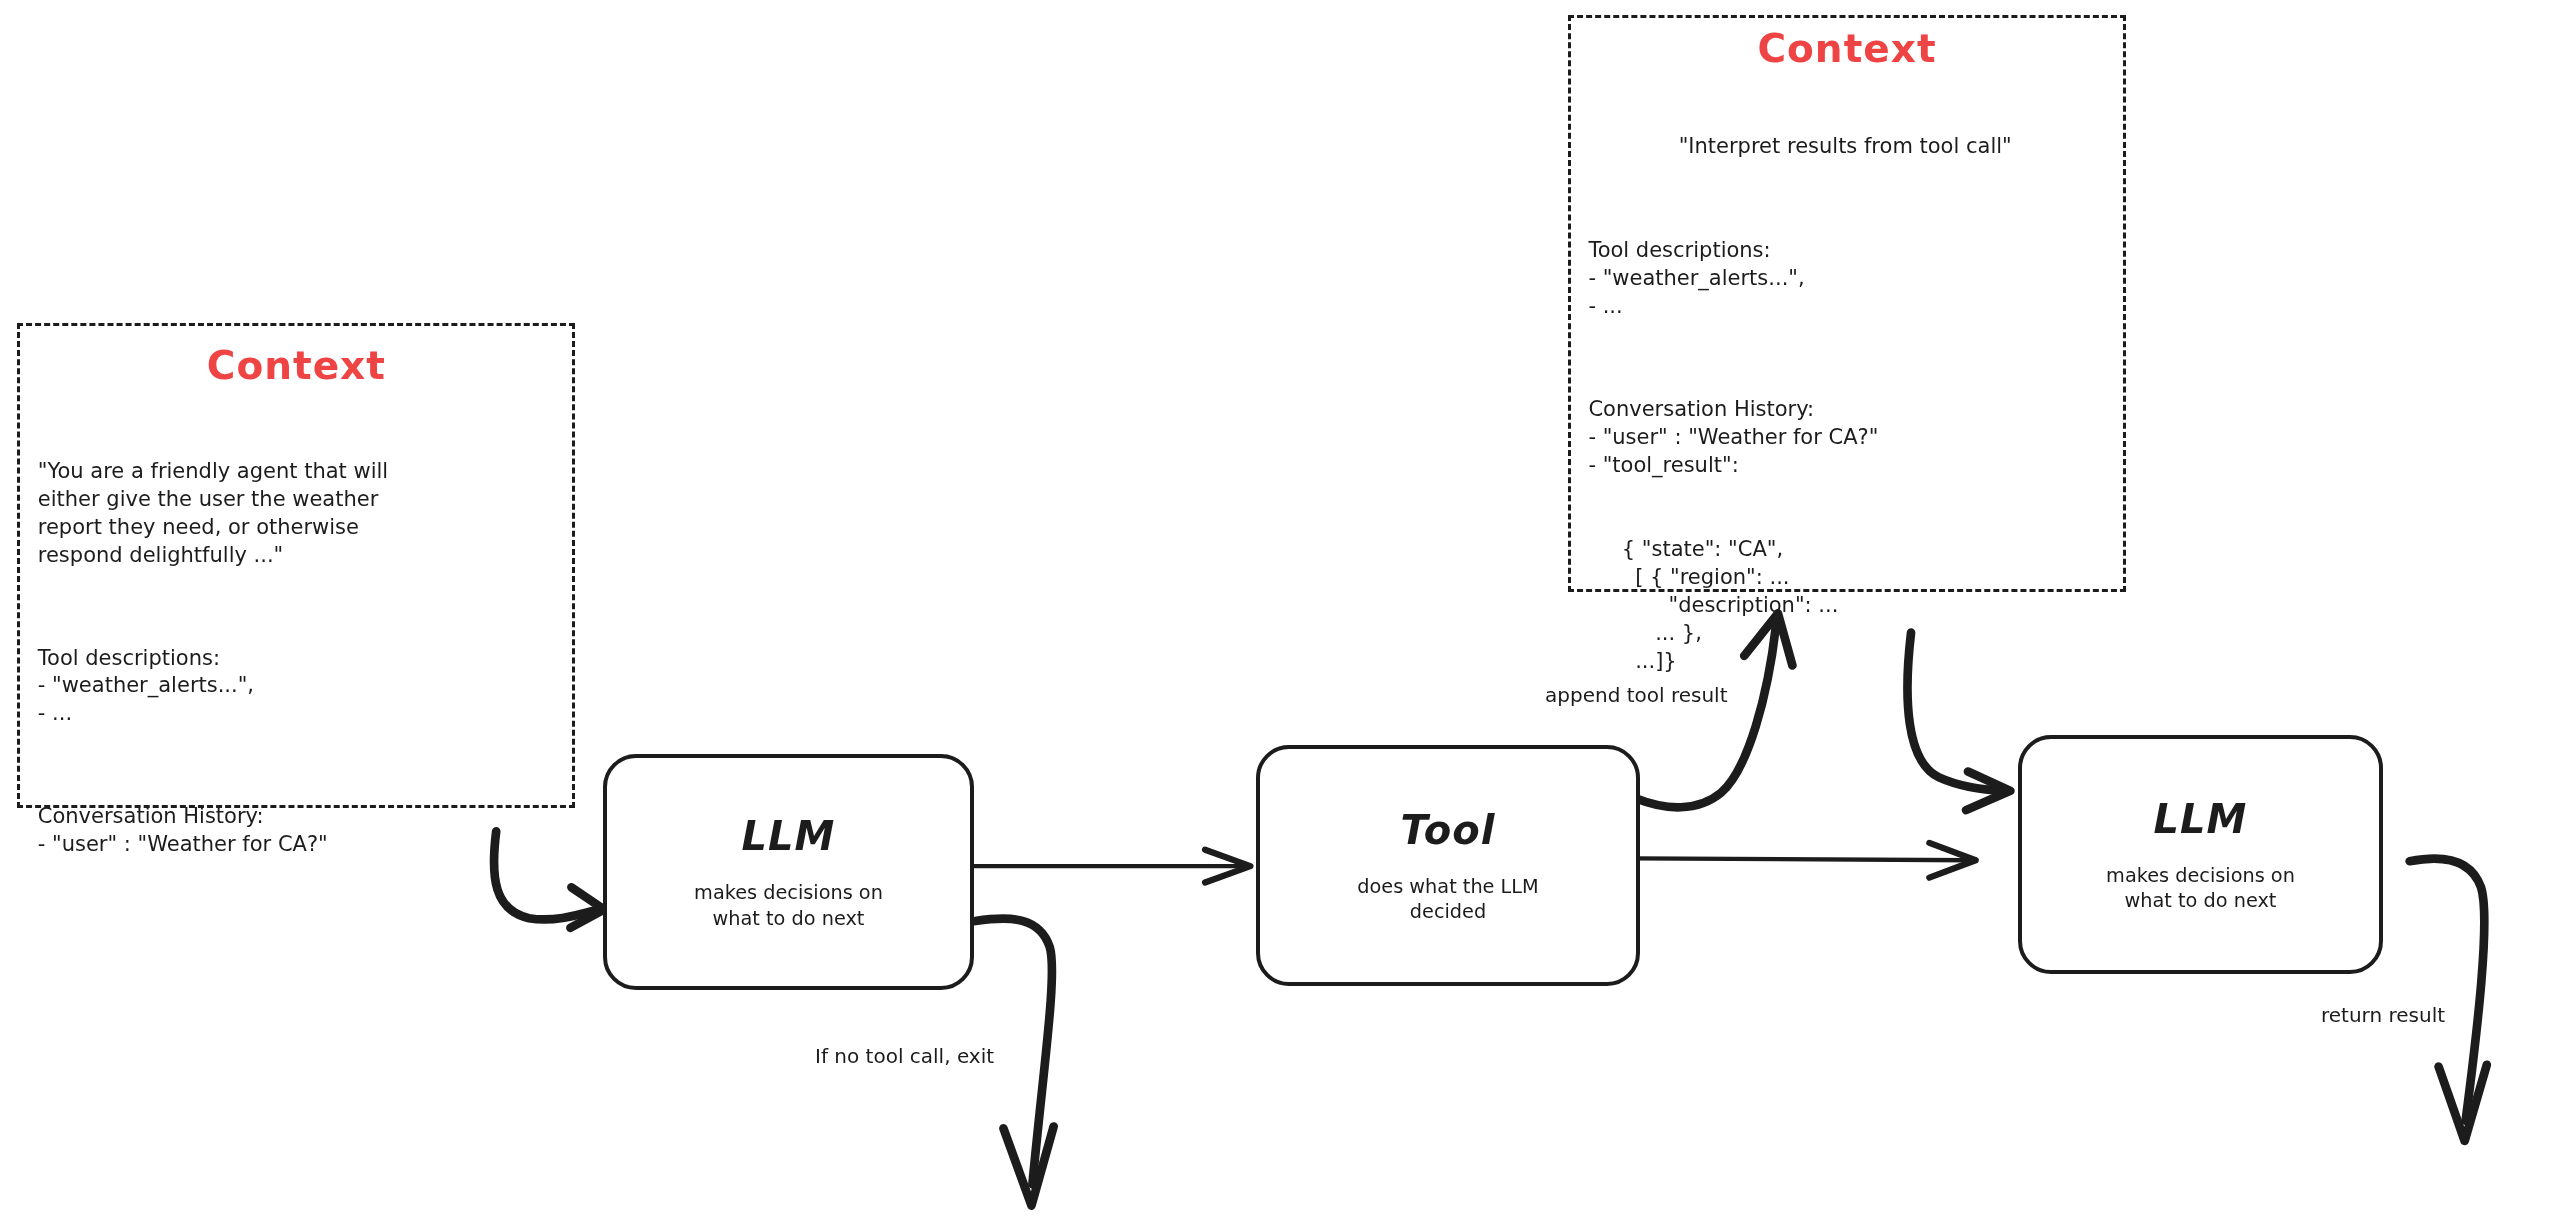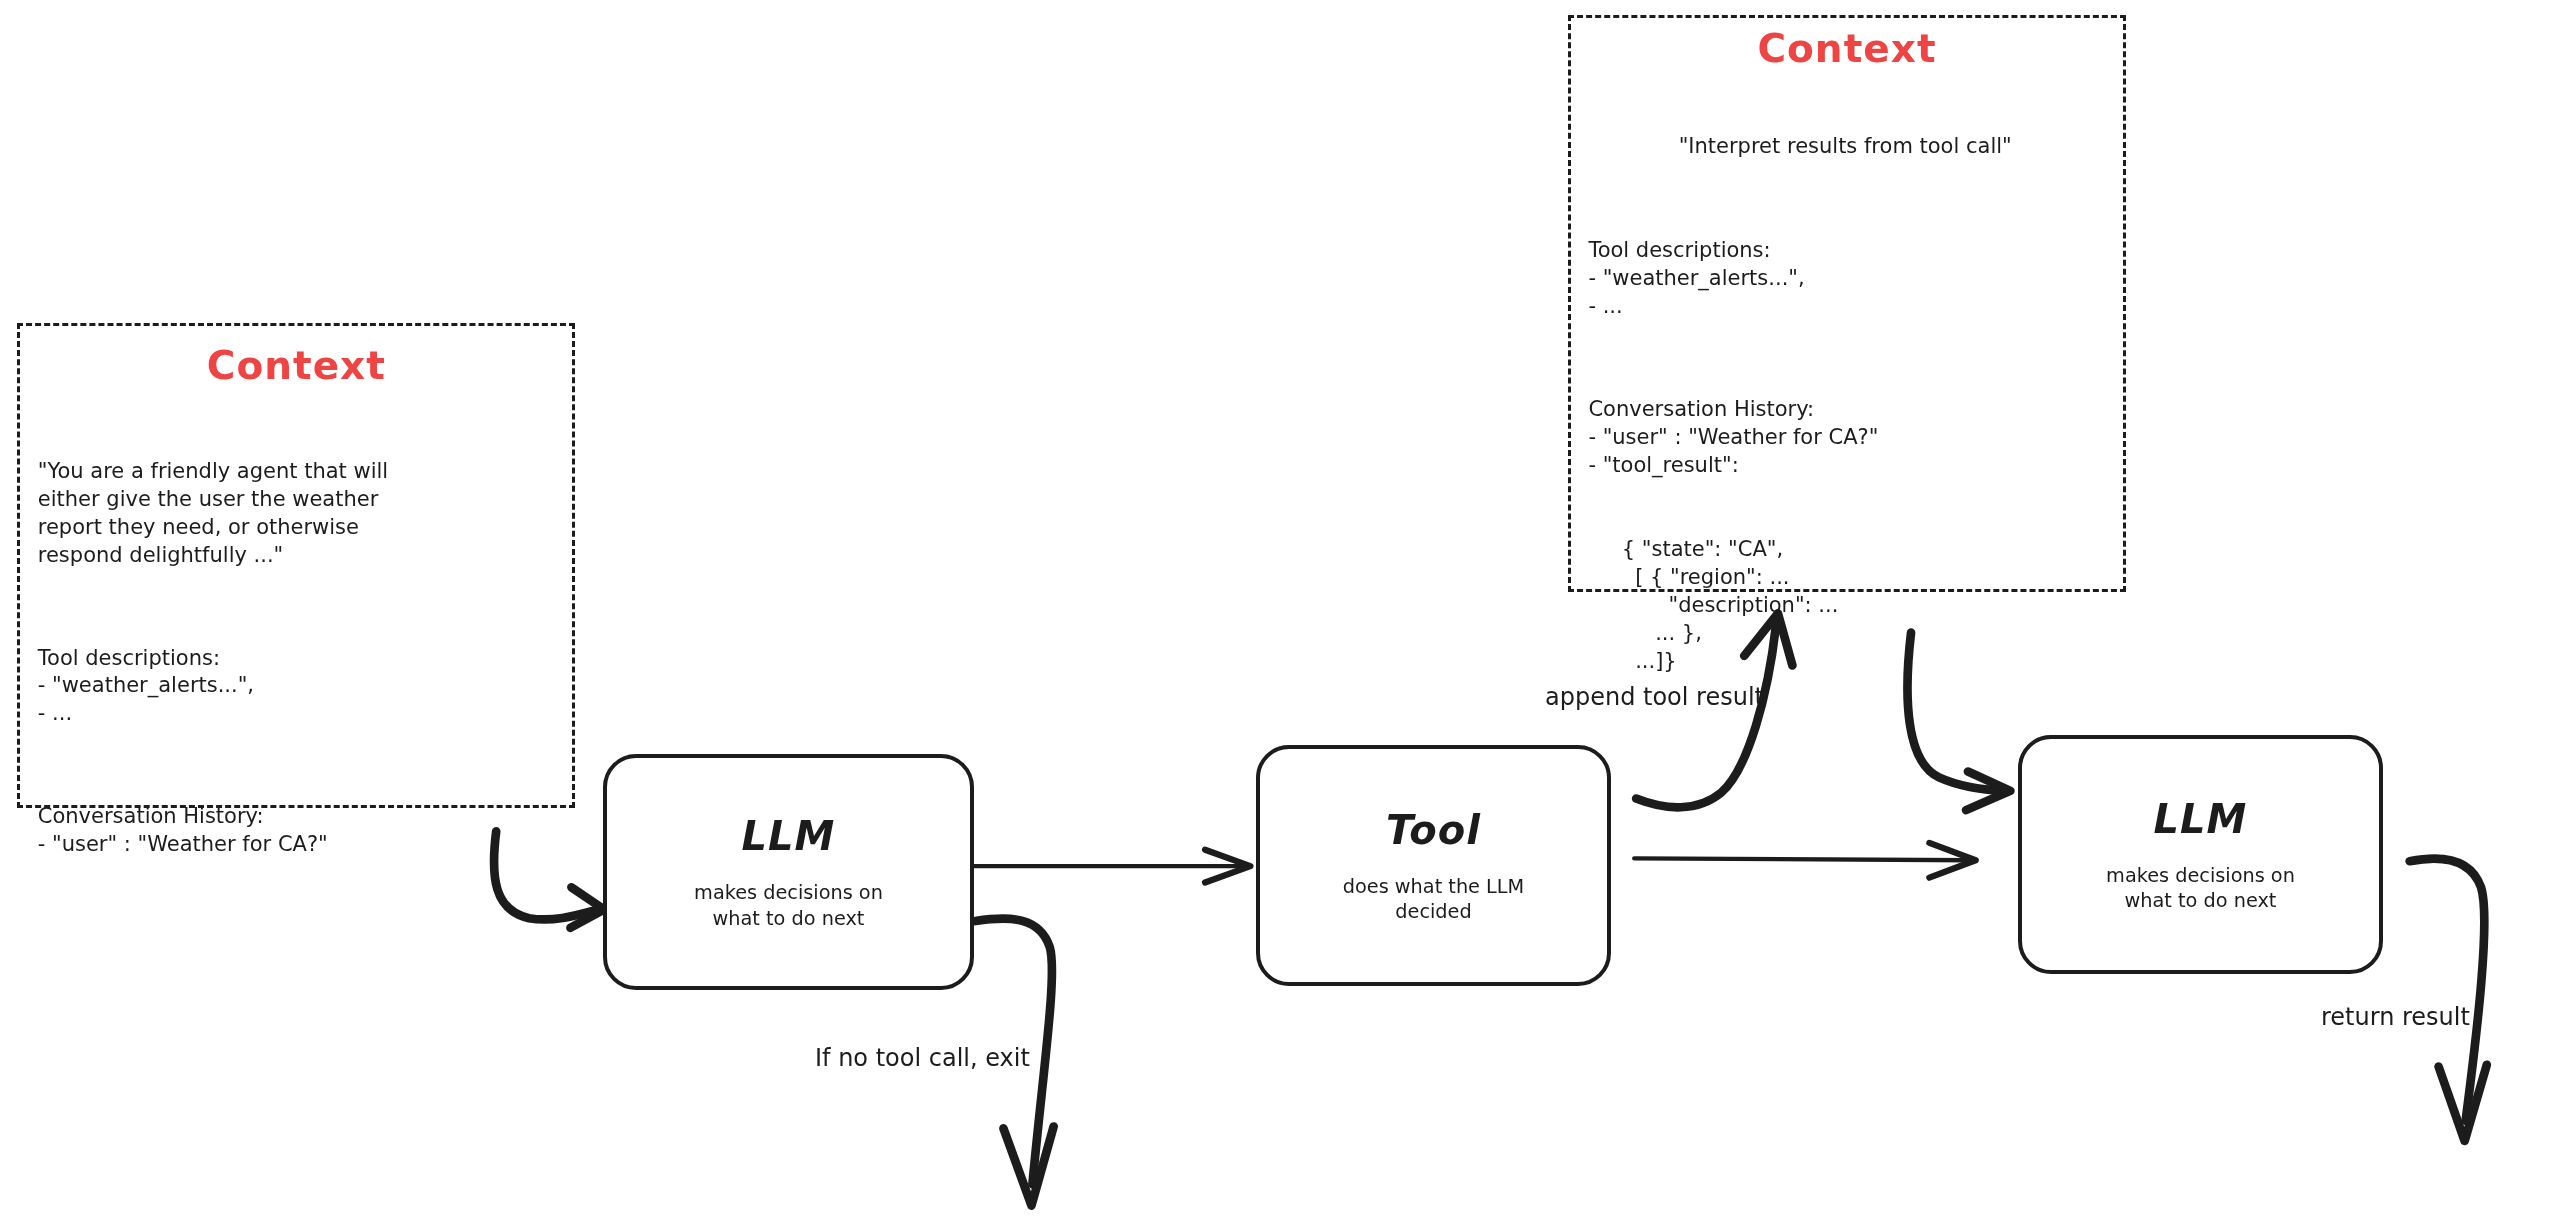--- a/index.html
+++ b/index.html
@@ -76,28 +76,28 @@
     margin-bottom: 21px;
   }
   .node-sub {
     font-family: "DejaVu Sans", sans-serif;
     font-size: 19.3px;
     line-height: 1.3;
     color: #1c1c1c;
     white-space: pre-line;
   }
   #node-llm-1  { left: 603px;  top: 754px; width: 371px; height: 236px; }
-  #node-tool   { left: 1256px; top: 745px; width: 355px; height: 241px; }
+  #node-tool   { left: 1256px; top: 745px; width: 384px; height: 241px; }
   #node-llm-2  { left: 2018px; top: 735px; width: 365px; height: 239px; }
 
   
   .edge-label {
     position: absolute;
     font-family: "DejaVu Sans", sans-serif;
-    font-size: 24px;
+    font-size: 20px;
     color: #1c1c1c;
     white-space: nowrap;
   }
   #label-exit           { left: 815px;  top: 1044px; }
   #label-append         { left: 1545px; top: 683px;  }
   #label-return         { left: 2321px; top: 1003px; }
 
   
   #arrows {
     position: absolute;

